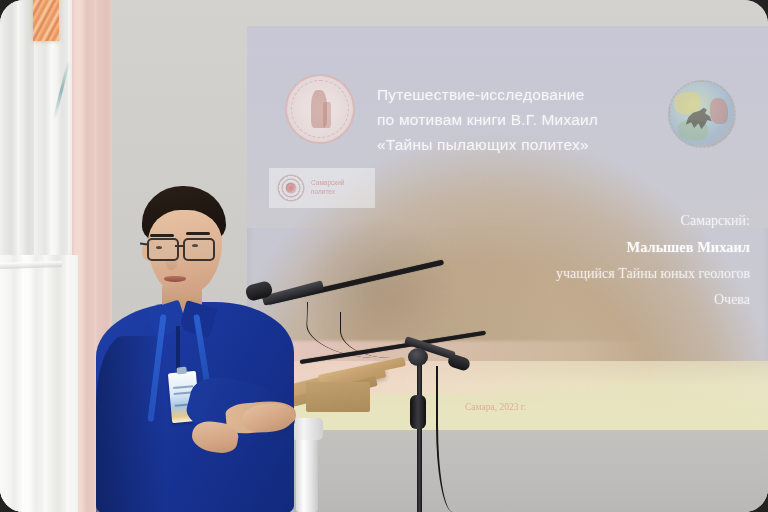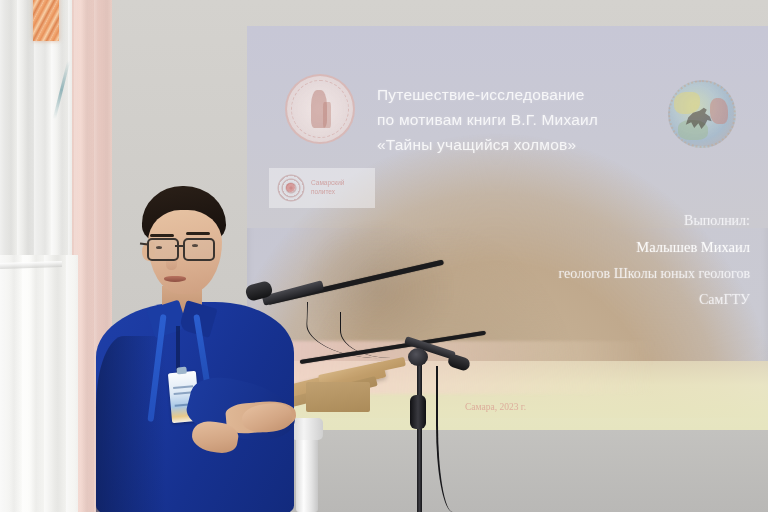--- a/index.html
+++ b/index.html
@@ -1,19 +1,20 @@
 <!DOCTYPE html>
 <html><head>
 <meta charset="utf-8">
 <style>
   html,body{margin:0;padding:0;background:#222;}
   #stage{
     position:relative;width:768px;height:512px;overflow:hidden;
     font-family:"Liberation Sans", sans-serif;
     background:#cfcfce;
+    border-radius:24px;
   }
   .abs{position:absolute;}
 
   
   #wall{
     left:0;top:0;width:768px;height:512px;
     background:
       linear-gradient(180deg,#d4d2ce 0%,#cdcbc7 55%,#c6c4c0 100%);
   }
   #wall-lower{
@@ -165,21 +166,21 @@
   }
   .slide-author{
     position:absolute;right:18px;top:182px;width:330px;
     text-align:right;
     font-family:"Liberation Serif", serif;
     color:rgba(250,250,252,.78);
     font-size:14px;line-height:1.85;
     text-shadow:0 0 2px rgba(255,255,255,.35);
     filter:blur(.3px);
   }
-  .slide-author .nm{font-weight:normal;color:rgba(255,255,255,.9);font-size:14.5px;}
+  .slide-author .nm{font-weight:bold;color:rgba(255,255,255,.9);font-size:14.5px;}
   .slide-footer{
     position:absolute;left:218px;bottom:18px;
     font-family:"Liberation Serif", serif;
     font-size:9.5px;
     color:rgba(214,128,126,.55);
     filter:blur(.5px);
   }
 
   
   #logo-geo{
@@ -434,28 +435,28 @@
       <div id="logo-globe">
         <div class="patchA"></div>
         <div class="patchB"></div>
         <div class="patchC"></div>
         <div class="dino"></div>
       </div>
 
       <div class="slide-title">
         <div>Путешествие-исследование</div>
         <div>по мотивам книги В.Г. Михаил</div>
-        <div>«Тайны учащийся холмов»</div>
+        <div>«Тайны пылающих политех»</div>
       </div>
 
       <div class="slide-author">
-        <div>Выполнил:</div>
+        <div>Самарский:</div>
         <div class="nm">Малышев Михаил</div>
-        <div>геологов Школы юных геологов</div>
-        <div>СамГТУ</div>
+        <div>учащийся Тайны юных геологов</div>
+        <div>Очева</div>
       </div>
 
       <div class="slide-footer">Самара, 2023 г.</div>
     </div>
   </div>
 
   <div class="abs" id="curtain-pink"></div>
   <div class="abs" id="curtain-sheer"></div>
   <div class="abs" id="curtain-sheer-b"></div>
   <div class="abs" id="curtain-fold-seam"></div>

